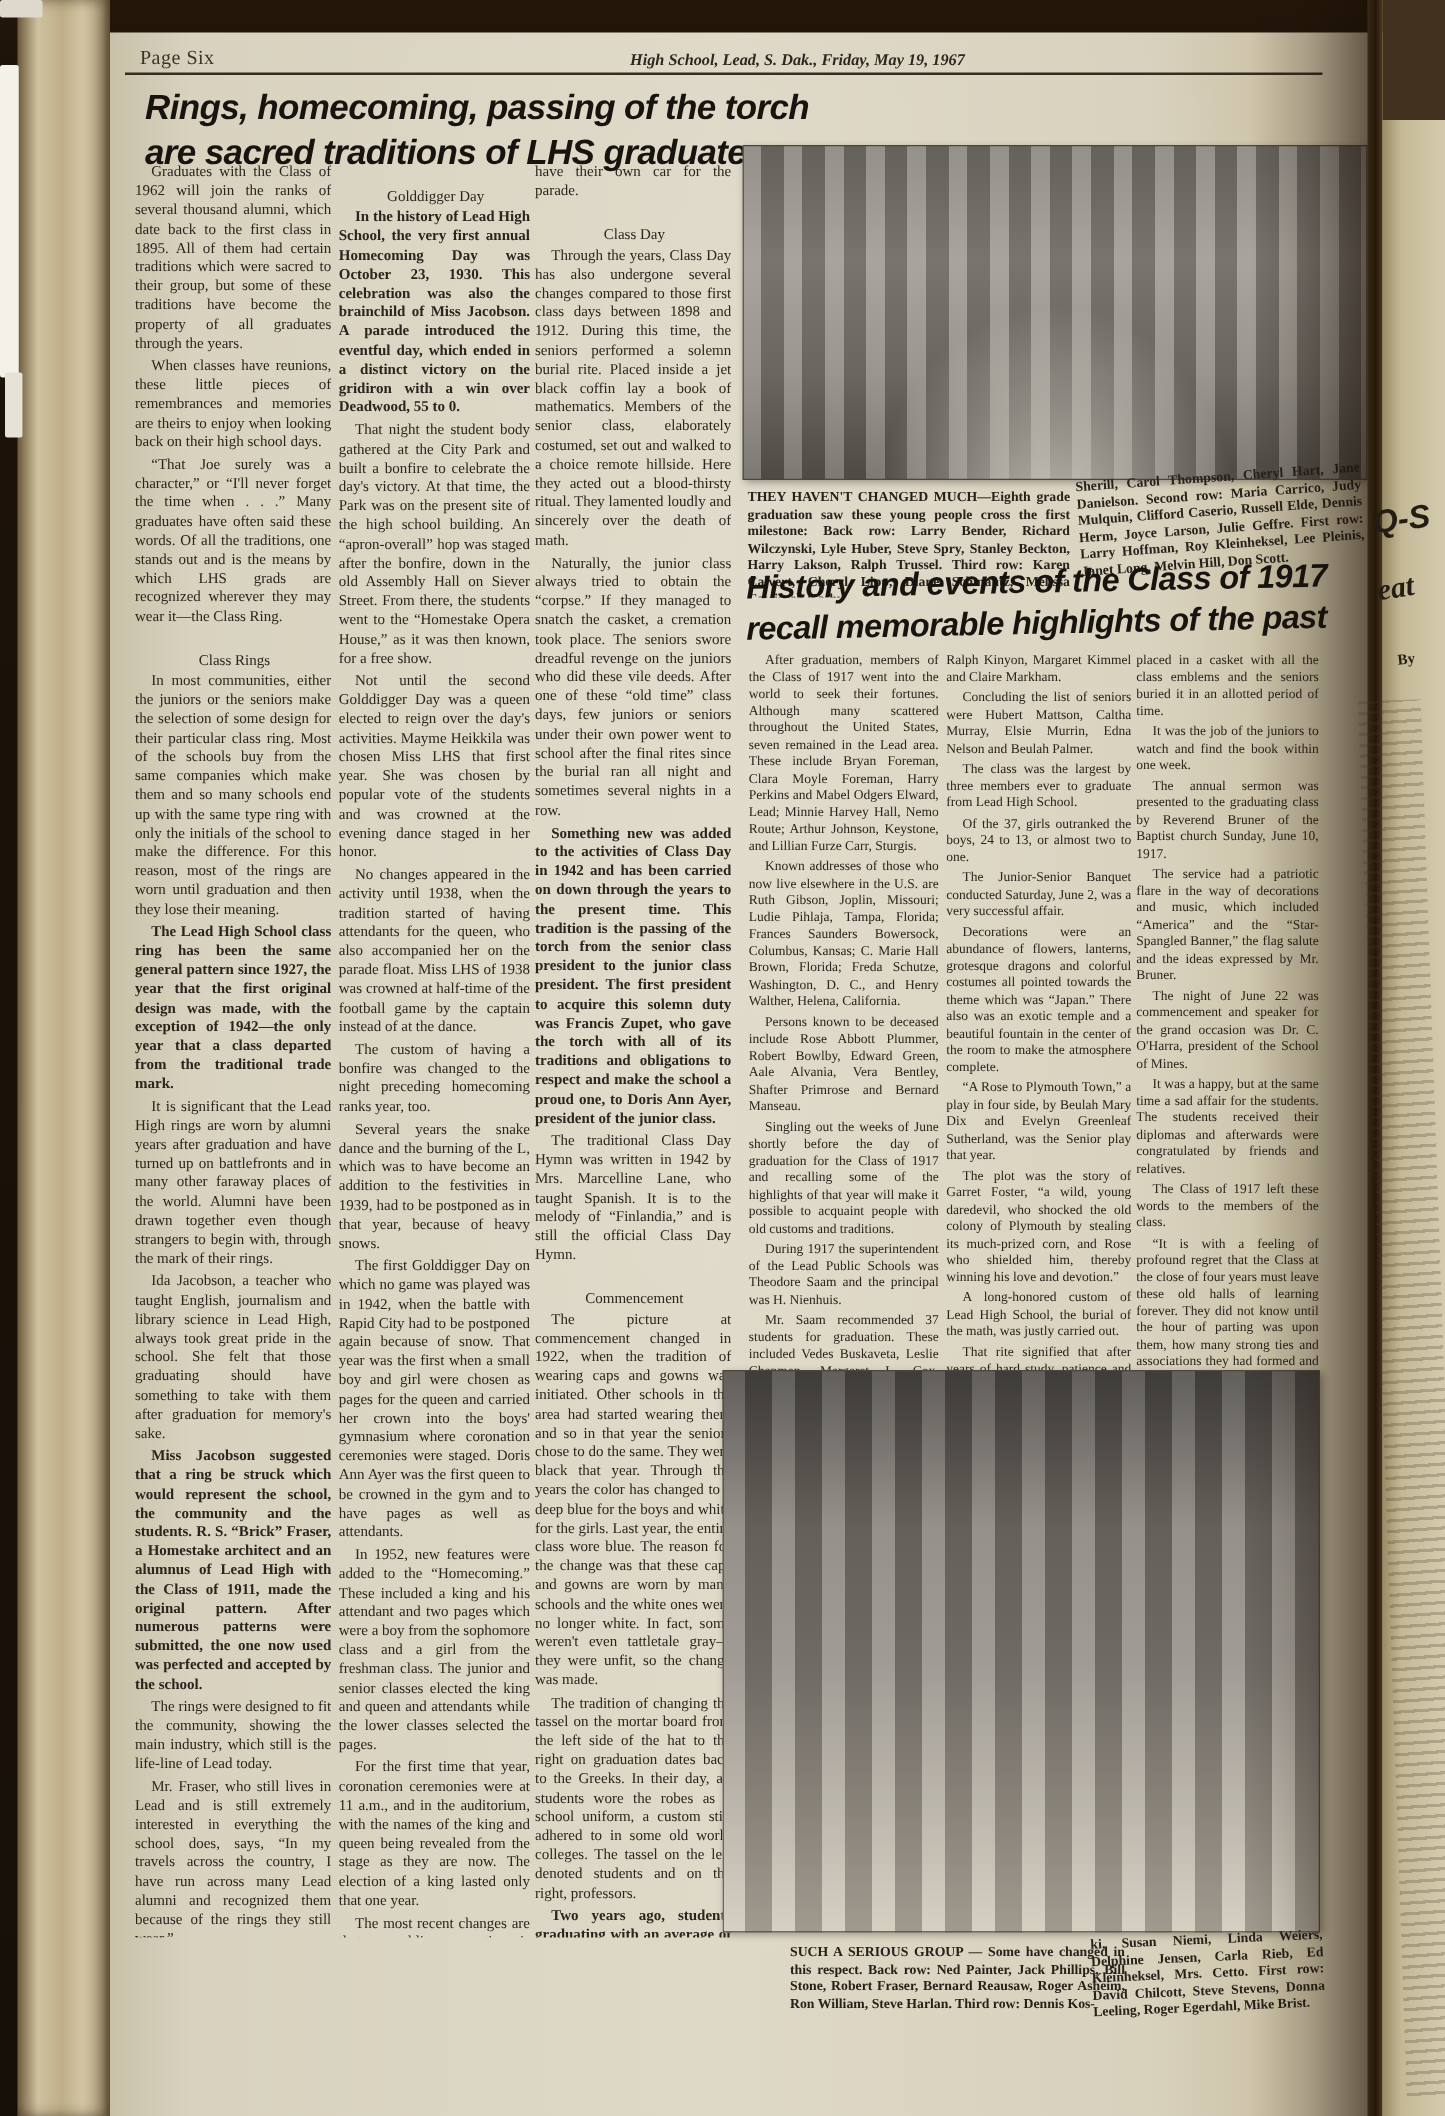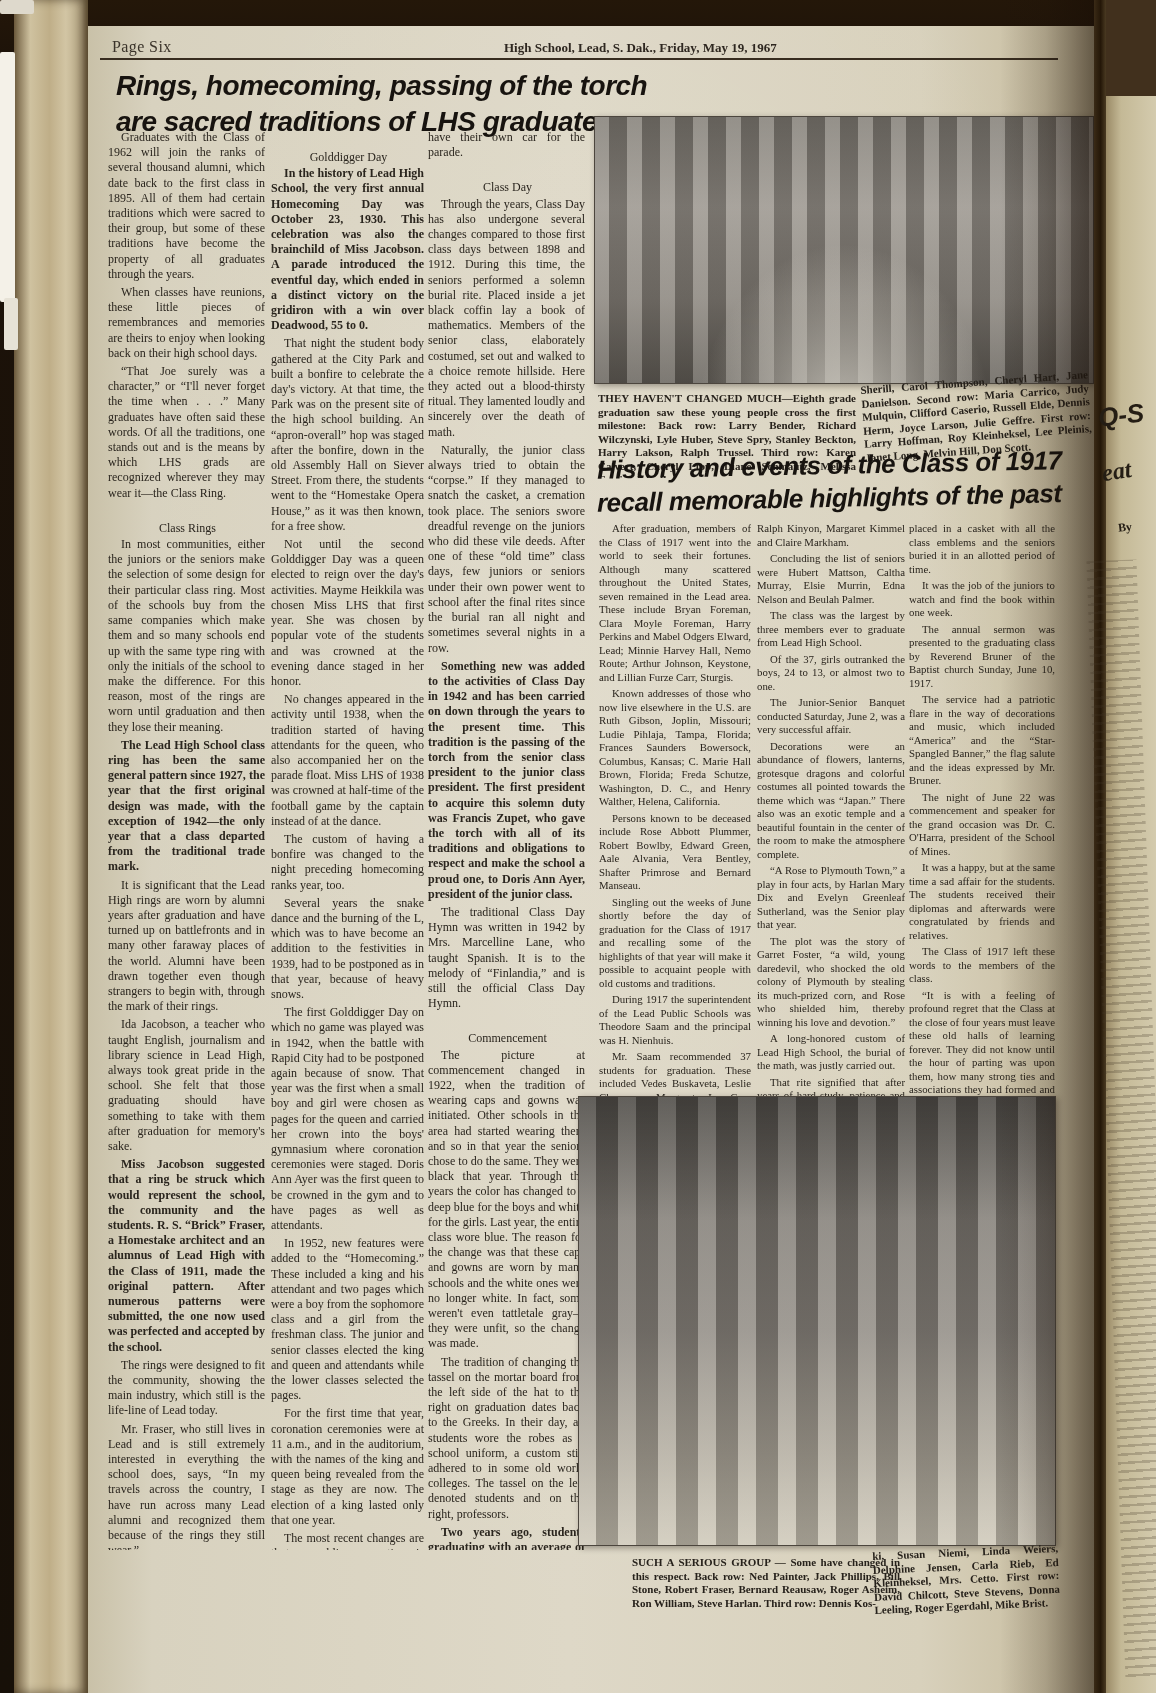--- a/index.html
+++ b/index.html
@@ -14,21 +14,21 @@
   .edge-white.a{left:0;top:52px;width:15px;height:250px;}
   .edge-white.b{left:4px;top:298px;width:14px;height:52px;background:#e6e2d6;}
   .edge-white.c{left:0;top:0;width:34px;height:14px;background:#ded9cc;}
   
   .page{position:absolute;left:88px;top:26px;width:1068px;height:1667px;
     background:
       radial-gradient(ellipse at 50% 40%, rgba(255,255,255,.10), rgba(0,0,0,0) 70%),
       linear-gradient(90deg,#c9c1a8 0%,#d8d2bf 6%,#ded8c7 45%,#d8d1bc 78%,#c6bb9d 92%,#a99a77 100%);
     color:#2a251e;}
   .masthead-left{position:absolute;left:24px;top:12px;font-size:16px;letter-spacing:.4px;color:#3a332a;}
-  .masthead-right{position:absolute;left:416px;top:14px;font-size:13px;font-weight:bold;color:#2e2720;}
+  .masthead-right{position:absolute;left:416px;top:14px;font-size:13px;font-weight:bold;color:#2e2720;font-style:italic;}
   .masthead-rule{position:absolute;left:12px;top:32px;width:958px;height:2px;background:#372c1f;}
   
   .hl{position:absolute;font-family:"Liberation Sans", sans-serif;font-weight:bold;font-style:italic;
     color:#17130f;letter-spacing:-0.5px;white-space:nowrap;}
   .hl1a{left:28px;top:44px;font-size:28px;text-align:right;}
   .hl1b{left:28px;top:80px;font-size:28px;}
   .hl2a{left:509px;top:424px;font-size:26px;transform:rotate(-1.2deg);}
   .hl2b{left:509px;top:457px;font-size:26px;transform:rotate(-1.2deg);}
   
   .col{position:absolute;overflow:hidden;text-align:justify;color:#2a251e;}
@@ -153,21 +153,21 @@
         <p class="blk p">During 1917 the superintendent of the Lead Public Schools was Theodore Saam and the principal was H. Nienhuis.</p>
         <p class="blk p">Mr. Saam recommended 37 students for graduation.  These included Vedes Buskaveta, Leslie Chapman, Margaret L. Cox, Charles L. Fell and George Foglesong, besides those mentioned above.</p>
       </div>
     <div class="col colB cb">
         <p class="blk c">Ralph Kinyon, Margaret Kimmel and Claire Markham.</p>
         <p class="blk p">Concluding the list of seniors were Hubert Mattson, Caltha Murray, Elsie Murrin, Edna Nelson and Beulah Palmer.</p>
         <p class="blk p">The class was the largest by three members ever to graduate from Lead High School.</p>
         <p class="blk p">Of the 37, girls outranked the boys, 24 to 13, or almost two to one.</p>
         <p class="blk p">The Junior-Senior Banquet conducted Saturday, June 2, was a very successful affair.</p>
         <p class="blk p">Decorations were an abundance of flowers, lanterns, grotesque dragons and colorful costumes all pointed towards the theme which was “Japan.” There also was an exotic temple and a beautiful fountain in the center of the room to make the atmosphere complete.</p>
-        <p class="blk p">“A Rose to Plymouth Town,” a play in four acts, by Harlan Mary Dix and Evelyn Greenleaf Sutherland, was the Senior play that year.</p>
+        <p class="blk p">“A Rose to Plymouth Town,” a play in four side, by Beulah Mary Dix and Evelyn Greenleaf Sutherland, was the Senior play that year.</p>
         <p class="blk p">The plot was the story of Garret Foster, “a wild, young daredevil, who shocked the old colony of Plymouth by stealing its much-prized corn, and Rose who shielded him, thereby winning his love and devotion.”</p>
         <p class="blk p">A long-honored custom of Lead High School, the burial of the math, was justly carried out.</p>
         <p class="blk p">That rite signified that after years of hard study, patience and endurance, the seniors had reached a stage in their careers where mere mathematics were of no value and so they gave it a fitting burial.  It was the duty of the seniors to steal a math book from a member of the junior class.  Then the book was</p>
       </div>
     <div class="col colB cc">
         <p class="blk c">placed in a casket with all the class emblems and the seniors buried it in an allotted period of time.</p>
         <p class="blk p">It was the job of the juniors to watch and find the book within one week.</p>
         <p class="blk p">The annual sermon was presented to the graduating class by Reverend Bruner of the Baptist church Sunday, June 10, 1917.</p>
         <p class="blk p">The service had a patriotic flare in the way of decorations and music, which included “America” and the “Star-Spangled Banner,” the flag salute and the ideas expressed by Mr. Bruner.</p>
         <p class="blk p">The night of June 22 was commencement and speaker for the grand occasion was Dr. C. O'Harra, president of the School of Mines.</p>

